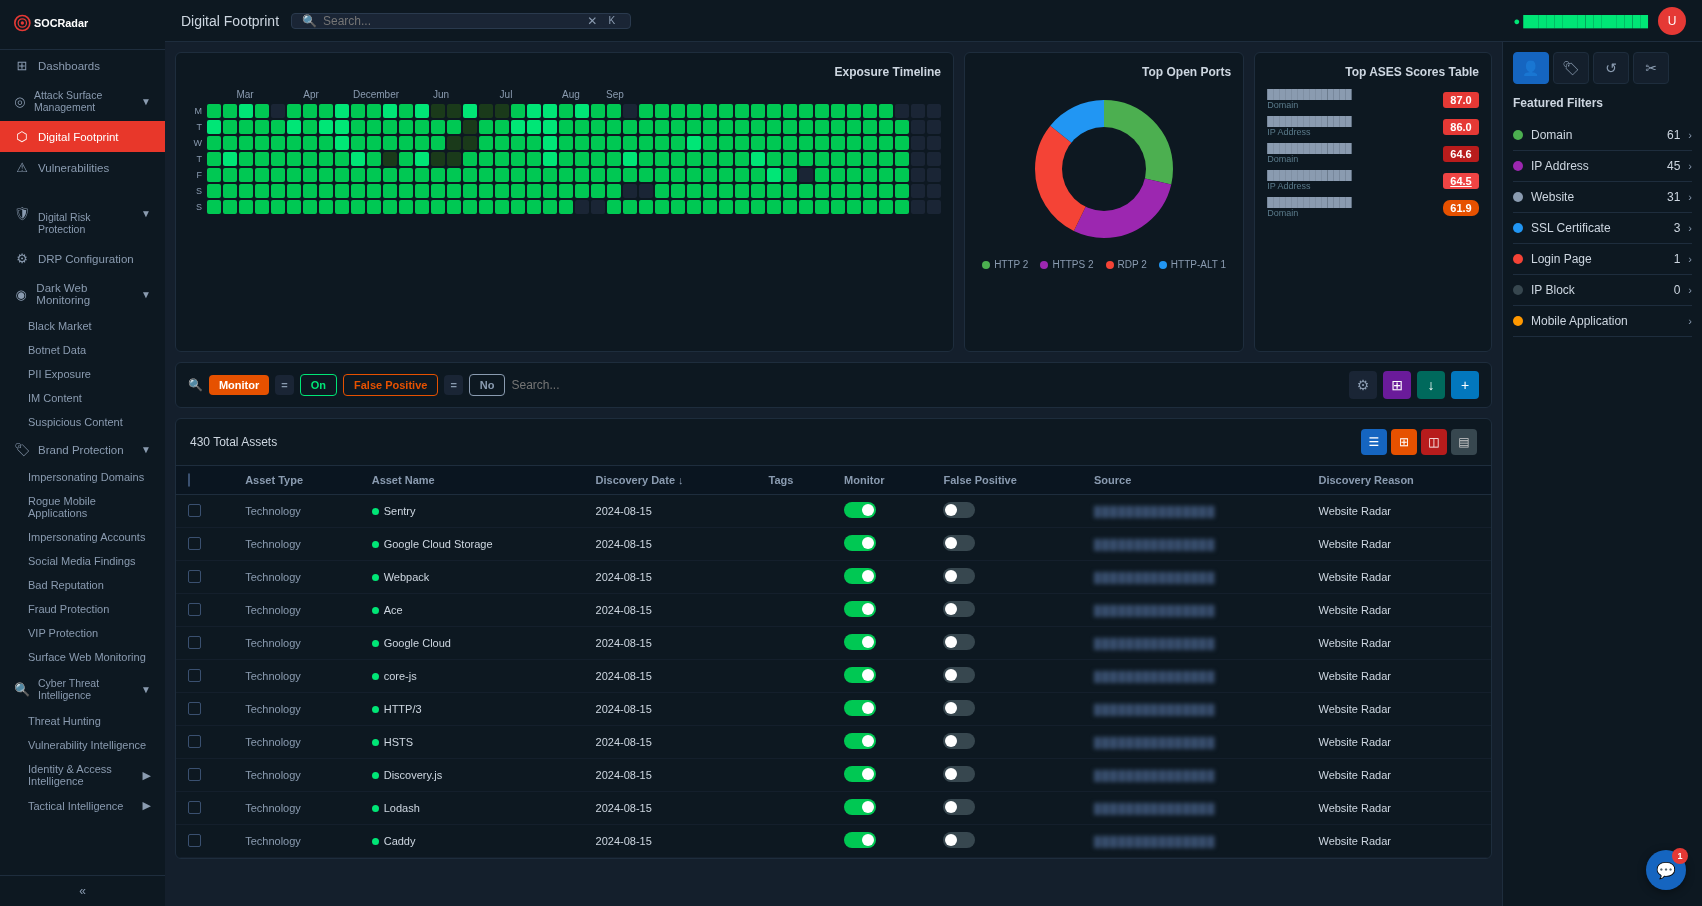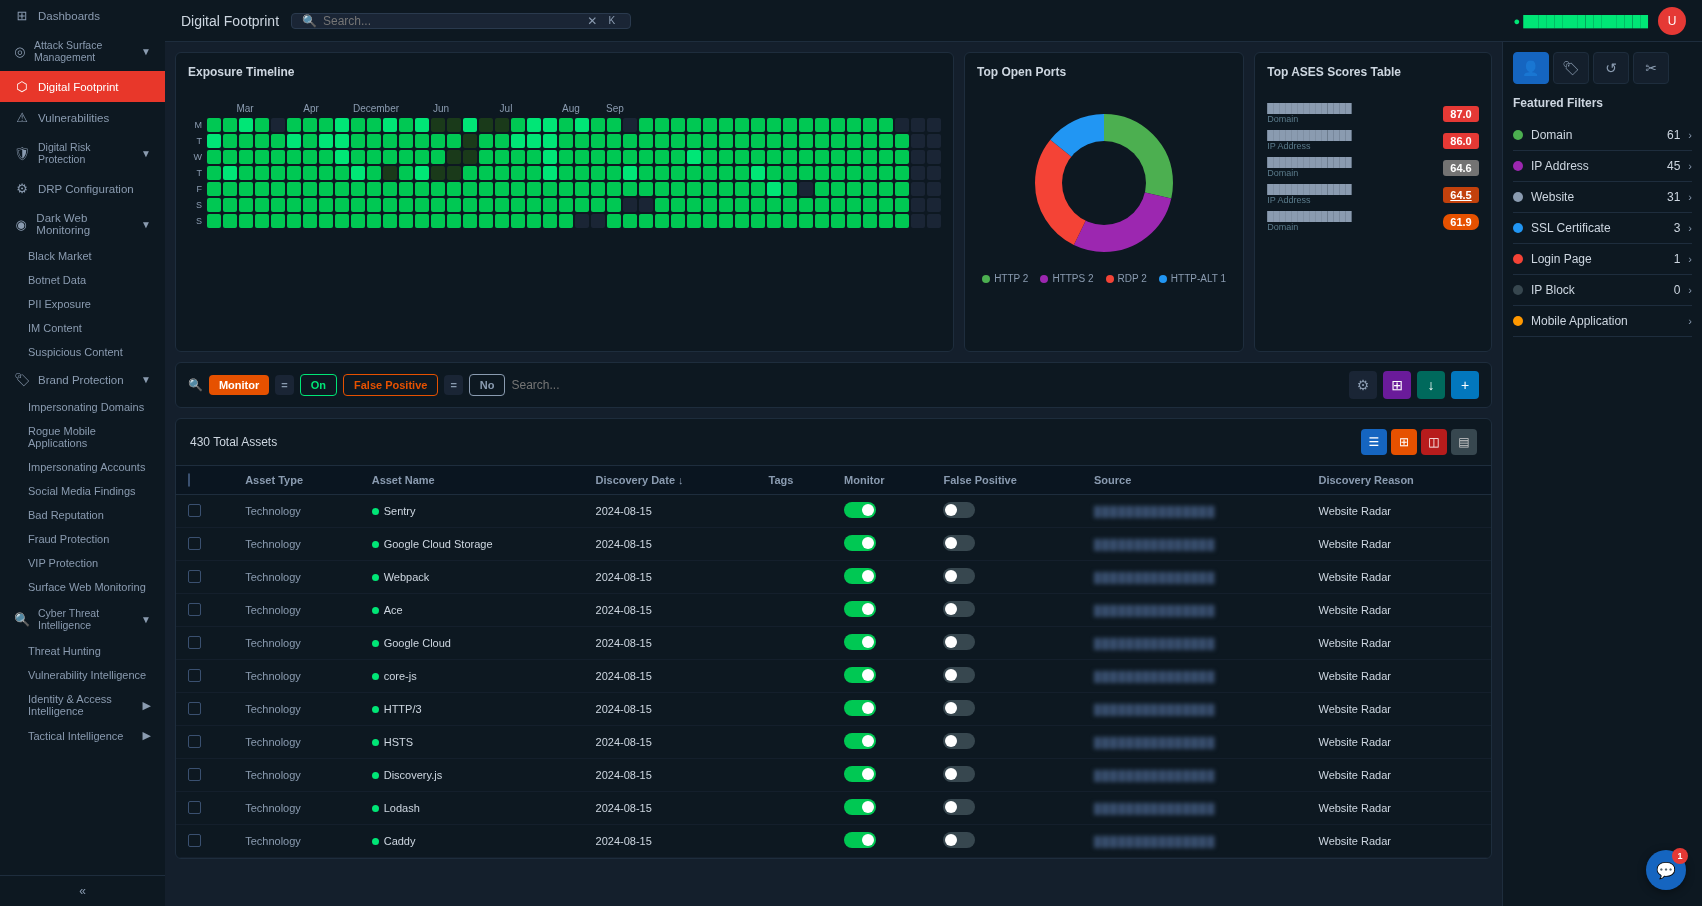--- a/index.html
+++ b/index.html
@@ -29,21 +29,21 @@
     .content { flex: 1; display: flex; overflow: hidden; }
     .center-panel { flex: 1; overflow-y: auto; padding: 10px; display: flex; flex-direction: column; gap: 10px; }
     .right-panel { width: 200px; background: #0d1821; border-left: 1px solid #1e2d3d; display: flex; flex-direction: column; overflow-y: auto; padding: 10px; }
 
     
     .charts-row { display: flex; gap: 10px; height: 300px; }
     .chart-card { background: #0d1821; border-radius: 6px; border: 1px solid #1e2d3d; padding: 12px; }
     .chart-card.exposure { flex: 2; }
     .chart-card.ports { flex: 1.2; }
     .chart-card.ases { flex: 1; }
-    .chart-title { font-size: 12px; font-weight: 600; color: #cdd6e0; margin-bottom: 24px; }
+    .chart-title { font-size: 12px; font-weight: 600; color: #cdd6e0; margin-bottom: 10px; text-align: right; }
 
     
     .donut-container { display: flex; flex-direction: column; align-items: center; gap: 10px; }
     .donut-legend { display: flex; gap: 12px; flex-wrap: wrap; justify-content: center; }
     .legend-item { display: flex; align-items: center; gap: 4px; font-size: 10px; color: #8a9bb0; }
     .legend-dot { width: 8px; height: 8px; border-radius: 50%; }
 
     
     .ases-list { display: flex; flex-direction: column; gap: 6px; }
     .ases-row { display: flex; align-items: center; justify-content: space-between; gap: 6px; }
@@ -113,20 +113,30 @@
     ::-webkit-scrollbar-thumb { background: #2a3a4e; border-radius: 3px; }
 
     
     .chat-bubble { position: fixed; bottom: 16px; right: 16px; width: 40px; height: 40px; background: #1565c0; border-radius: 50%; display: flex; align-items: center; justify-content: center; cursor: pointer; color: #fff; font-size: 16px; box-shadow: 0 2px 8px rgba(0,0,0,0.4); }
     .chat-badge { position: absolute; top: -2px; right: -2px; background: #e53935; color: #fff; border-radius: 50%; width: 16px; height: 16px; font-size: 9px; display: flex; align-items: center; justify-content: center; font-weight: bold; }
   </style>
 </head>
 <body>
 
 <div class="sidebar">
+  <div class="sidebar-logo">
+    <span class="sidebar-logo-text">
+      <svg width="100" height="22" viewBox="0 0 120 26">
+        <circle cx="10" cy="13" r="9" fill="none" stroke="#e53935" stroke-width="2"></circle>
+        <circle cx="10" cy="13" r="5" fill="none" stroke="#e53935" stroke-width="1.5"></circle>
+        <circle cx="10" cy="13" r="2" fill="#e53935"></circle>
+        <text x="24" y="18" fill="#fff" font-size="13" font-weight="bold" font-family="sans-serif">SOCRadar</text>
+      </svg>
+    </span>
+  </div>
 
   <div class="sidebar-item">
     <span class="icon">⊞</span>
     <span>Dashboards</span>
   </div>
 
   <div class="sidebar-item">
     <span class="icon">◎</span>
     <span style="font-size:10.5px;">Attack Surface Management</span>
     <span class="chevron">▼</span>
@@ -137,21 +147,21 @@
     <span>Digital Footprint</span>
   </div>
 
   <div class="sidebar-item">
     <span class="icon">⚠</span>
     <span>Vulnerabilities</span>
   </div>
 
   <div class="sidebar-item">
     <span class="icon">🛡</span>
-    <span style="font-size:10.5px;">Digital Risk Protection</span>
+    <span style="font-size:10.5px;margin-top:20px;">Digital Risk Protection</span>
     <span class="chevron">▼</span>
   </div>
 
   <div class="sidebar-item">
     <span class="icon">⚙</span>
     <span>DRP Configuration</span>
   </div>
 
   <div class="sidebar-item">
     <span class="icon">◉</span>
@@ -661,28 +671,28 @@
       <div class="ases-name" style="color:#8a9bb0;font-size:10px;font-family:monospace;">██████████████</div>
       <div class="ases-type">IP Address</div>
     </div>
     <div class="ases-score" style="background:#e53935;">86.0</div>
   </div>
               <div class="ases-row">
     <div class="ases-info">
       <div class="ases-name" style="color:#8a9bb0;font-size:10px;font-family:monospace;">██████████████</div>
       <div class="ases-type">Domain</div>
     </div>
-    <div class="ases-score" style="background:#737373;">64.6</div>
+    <div class="ases-score" style="background:#b91c1c;">64.6</div>
   </div>
               <div class="ases-row">
     <div class="ases-info">
       <div class="ases-name" style="color:#8a9bb0;font-size:10px;font-family:monospace;">██████████████</div>
       <div class="ases-type">IP Address</div>
     </div>
-    <div class="ases-score" style="background:#c2410c;text-decoration:underline;">64.5</div>
+    <div class="ases-score" style="background:#ef4444;text-decoration:underline;">64.5</div>
   </div>
               <div class="ases-row">
     <div class="ases-info">
       <div class="ases-name" style="color:#8a9bb0;font-size:10px;font-family:monospace;">██████████████</div>
       <div class="ases-type">Domain</div>
     </div>
     <div class="ases-score" style="background:#e65100;border-radius:7px;">61.9</div>
   </div>
             </div>
         </div>

